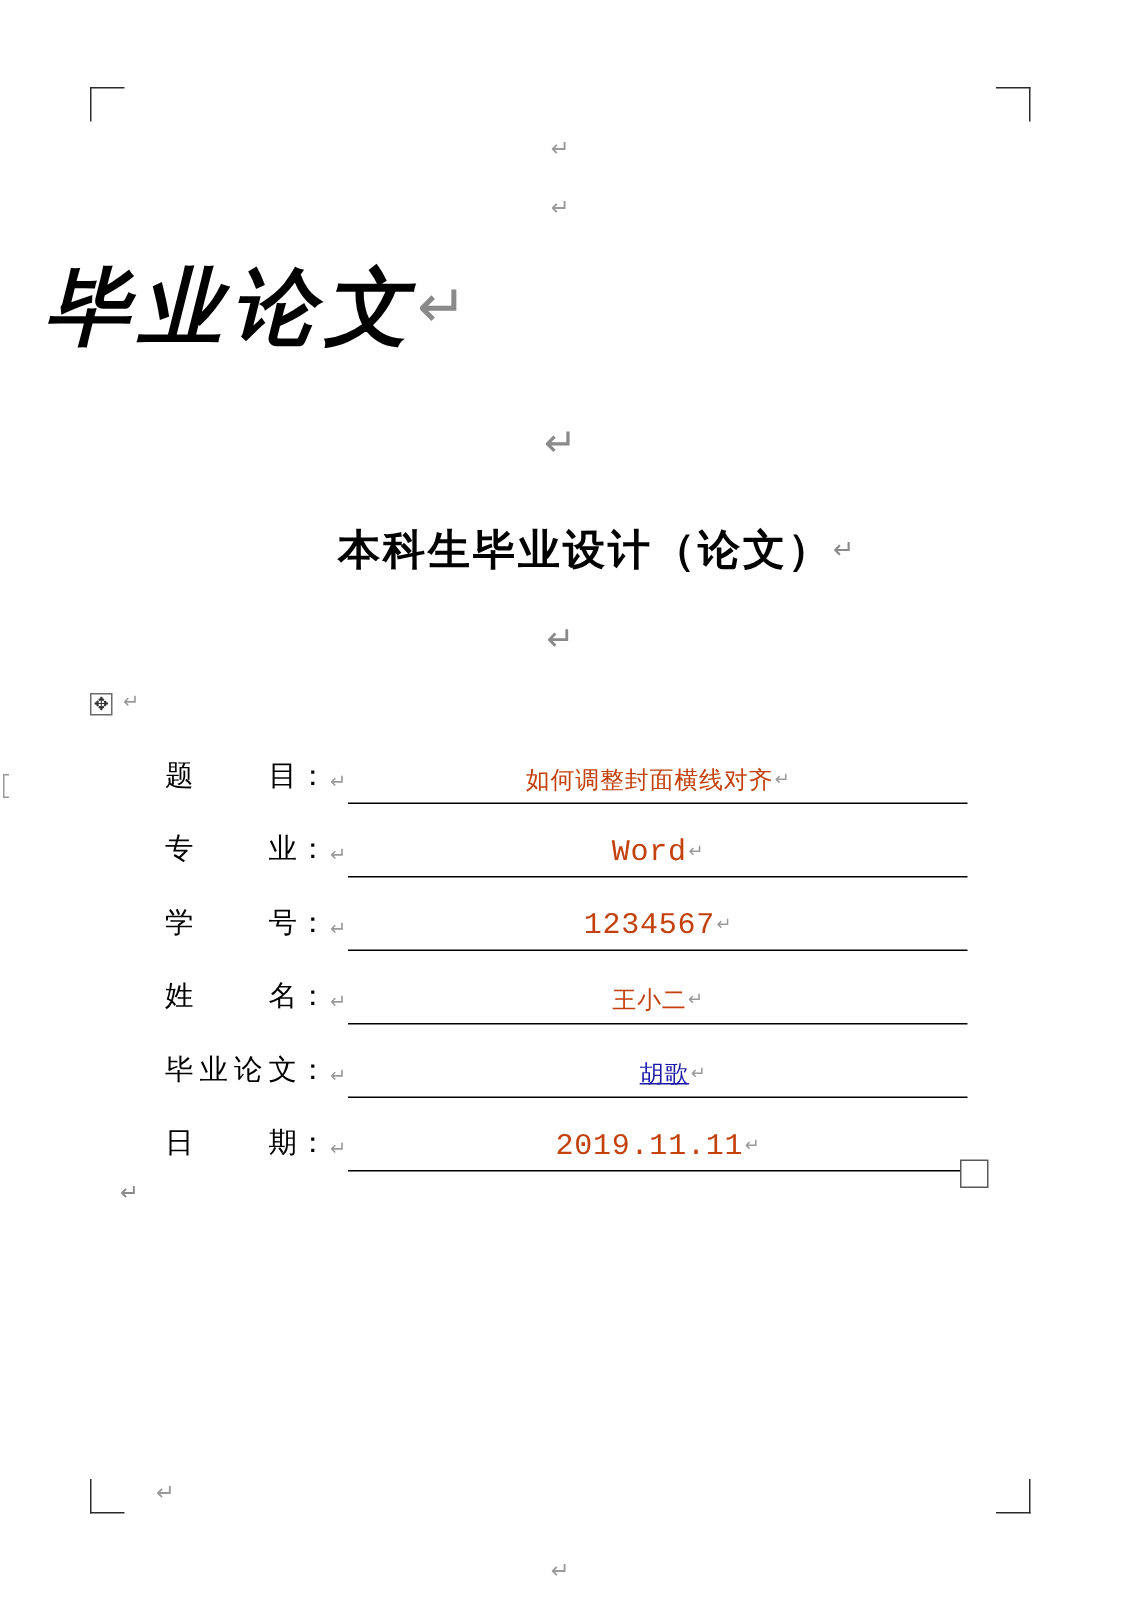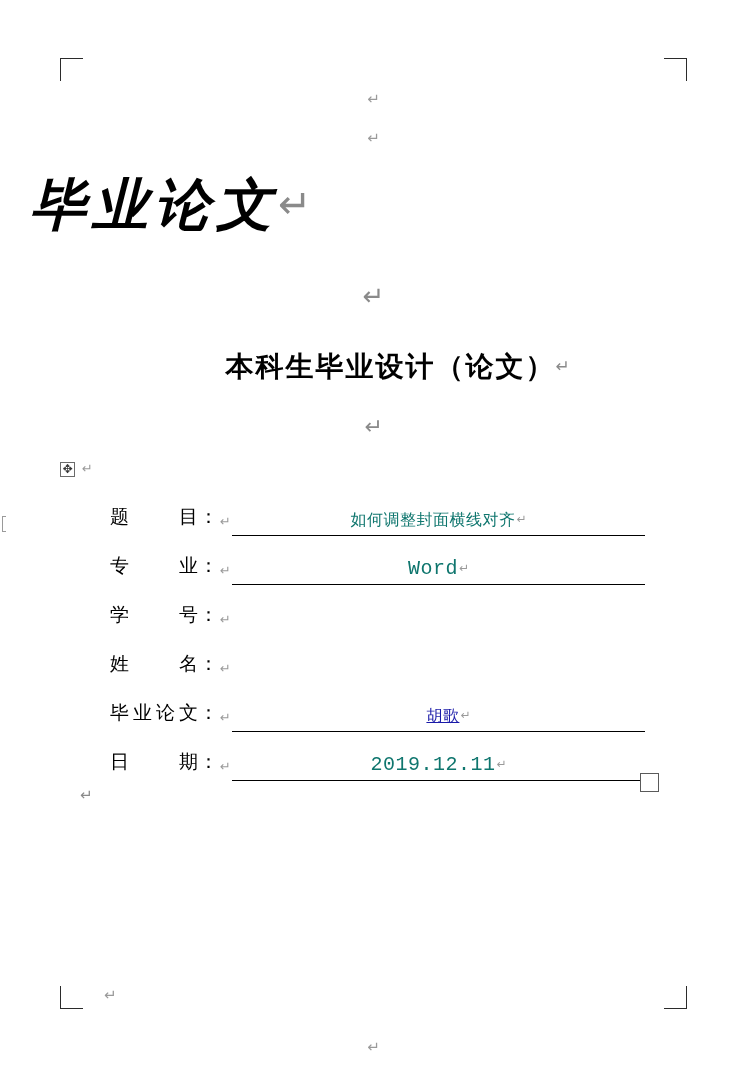--- a/index.html
+++ b/index.html
@@ -220,21 +220,21 @@
 
   .field-value-wrap {
     flex: 1 1 auto;
     border-bottom: 1px solid #000;
     text-align: center;
     padding-bottom: 4px;
     position: relative;
   }
   .field-value {
     font-size: 16px;
-    color: #0f766e;
+    color: #c2410c;
     letter-spacing: 0.5px;
   }
   .field-value.underlined {
     text-decoration: underline;
     color: #1a1aa8;
     margin-left: 20px;
   }
   .field-value.mono {
     font-family: "Liberation Mono", "DejaVu Sans Mono", monospace;
     font-size: 20px;
@@ -297,49 +297,55 @@
       <span class="field-value mono">Word</span><span class="val-ret pmark">↵</span>
     </div>
   </div>
 
   <div class="field-row">
     <div class="field-label">
       <span class="label-inner"><span class="lbl-text">学</span><span class="lbl-text">号</span></span>
         <span class="colon">：</span>
     </div>
     <div class="field-ret pmark">↵</div>
+    <div class="field-value-wrap">
+      <span class="field-value mono">1234567</span><span class="val-ret pmark">↵</span>
+    </div>
   </div>
 
   <div class="field-row">
     <div class="field-label">
       <span class="label-inner"><span class="lbl-text">姓</span><span class="lbl-text">名</span></span>
         <span class="colon">：</span>
     </div>
     <div class="field-ret pmark">↵</div>
+    <div class="field-value-wrap">
+      <span class="field-value">王小二</span><span class="val-ret pmark">↵</span>
+    </div>
   </div>
 
   <div class="field-row">
     <div class="field-label">
       <span class="label-inner"><span class="lbl-text">毕业论文</span></span>
         <span class="colon">：</span>
     </div>
     <div class="field-ret pmark">↵</div>
     <div class="field-value-wrap">
       <span class="field-value underlined">胡歌</span><span class="val-ret pmark">↵</span>
     </div>
   </div>
 
   <div class="field-row">
     <div class="field-label">
       <span class="label-inner"><span class="lbl-text">日</span><span class="lbl-text">期</span></span>
         <span class="colon">：</span>
     </div>
     <div class="field-ret pmark">↵</div>
     <div class="field-value-wrap">
-      <span class="field-value mono">2019.12.11</span><span class="val-ret pmark">↵</span>
+      <span class="field-value mono">2019.11.11</span><span class="val-ret pmark">↵</span>
     </div>
   </div>
 
 </div>
 
 <div class="table-resize"></div>
 
 <div class="sect-mark pmark">↵</div>
 
 <div class="bl-mark pmark">↵</div>

